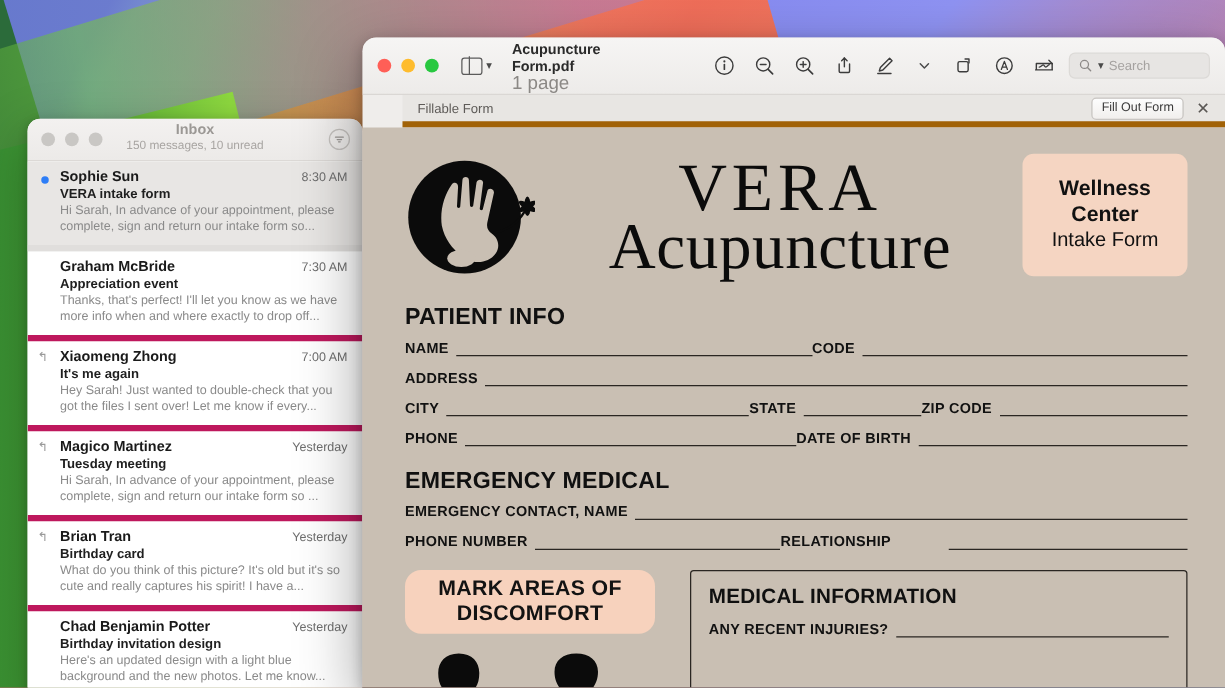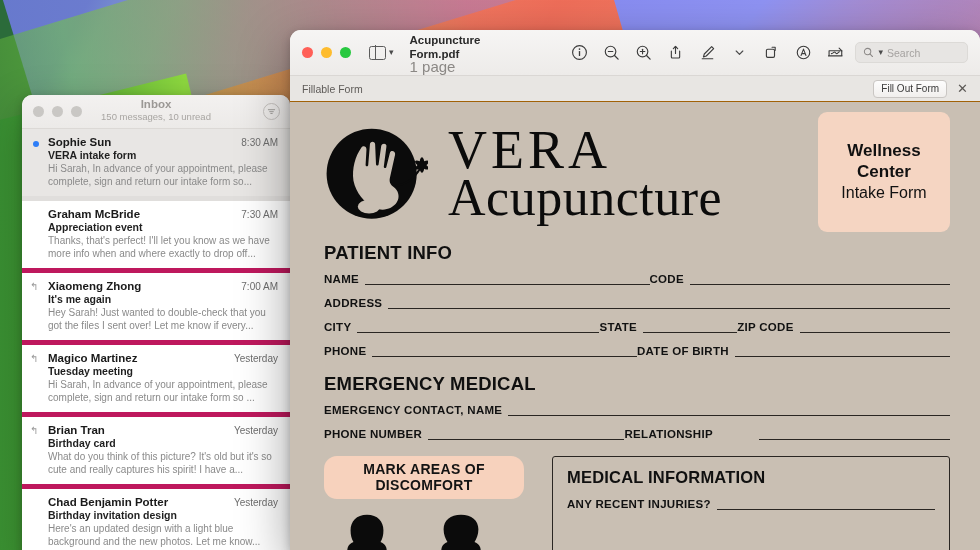--- a/index.html
+++ b/index.html
@@ -160,22 +160,22 @@
     width: 130px; height: 21px; border-radius: 5px;
     background: #e7e5e3; border: 1px solid #dcdad7;
     display: flex; align-items: center; padding: 0 7px; gap: 4px;
   }
   #pdf-search .ph { font-size: 10.5px; color: #a5a2a0; }
 
   
   #form-banner {
     height: 26px; flex: 0 0 auto;
     background: #e8e6e3;
-    border-bottom: 1px solid #a16207;
-    display: flex; align-items: center; padding: 0 12px;
+    border-bottom: 5px solid #a16207;
+    display: flex; align-items: center; padding: 0 12px; margin-left: 32px;
   }
   #form-banner .fb-label { font-size: 10.5px; color: #5e5b58; }
   #fill-out-form-btn {
     margin-left: auto;
     font-size: 10px; color: #3a3a3a;
     background: linear-gradient(#fdfdfd, #f1efed);
     border: 1px solid #c9c6c3; border-radius: 4px;
     padding: 2px 7px 3px; cursor: default;
   }
   #form-banner-close {
@@ -187,32 +187,33 @@
     flex: 1; overflow: hidden;
     background: #c9bfb3;
     padding: 16px 30px 0 34px;
     position: relative;
     font-family: "Liberation Sans", sans-serif;
   }
 
   #doc-header { display: flex; align-items: center; gap: 0; height: 108px; }
   #vera-logo { width: 104px; height: 104px; flex: 0 0 auto; }
   #vera-wordmark {
-    flex: 1; margin-left: 20px;
+    flex: 1; margin-left: 8px;
     font-family: "Liberation Serif", serif;
     color: #0b0b0b;
+    text-align: center;
   }
   #vera-wordmark .w1 {
     font-size: 54px; letter-spacing: 4px; line-height: 52px; font-weight: 400;
   }
   #vera-wordmark .w2 {
     font-size: 52px; line-height: 44px; font-weight: 400; letter-spacing: .5px;
   }
   #wellness-badge {
-    width: 132px; height: 120px; flex: 0 0 auto;
+    width: 132px; height: 98px; flex: 0 0 auto;
     background: #f5d5c2; border-radius: 9px;
     display: flex; flex-direction: column; align-items: center; justify-content: center;
     text-align: center; margin-left: 6px;
   }
   #wellness-badge .b1 { font-size: 17px; font-weight: 700; color: #111; line-height: 21px; }
   #wellness-badge .b2 { font-size: 16px; font-weight: 400; color: #111; line-height: 22px; }
 
   .sec-title {
     font-size: 18.5px; font-weight: 700; color: #101010;
     letter-spacing: .2px; margin: 16px 0 9px;
@@ -223,21 +224,21 @@
     font-size: 11.5px; font-weight: 600; color: #111;
     letter-spacing: .3px; white-space: nowrap; padding-right: 6px;
     line-height: 12px;
   }
   .fline { border-bottom: 1.2px solid #2a2622; height: 11px; }
 
   #discomfort-row { display: flex; gap: 16px; margin-top: 16px; }
   #discomfort-col { width: 212px; flex: 0 0 auto; }
   #discomfort-pill {
     background: #f7d2bd; border-radius: 13px;
-    font-size: 14px; font-weight: 700; color: #131313;
+    font-size: 17px; font-weight: 700; color: #131313;
     letter-spacing: .3px; text-align: center;
     padding: 5px 10px 6px; width: 200px;
   }
   #bodies { display: flex; gap: 36px; margin-top: 12px; padding-left: 14px; }
   .body-fig { width: 58px; }
   #medical-box {
     flex: 1; border: 1.4px solid #2a2622; border-radius: 3px;
     padding: 11px 14px 10px;
   }
   #medical-box .mb-title {

